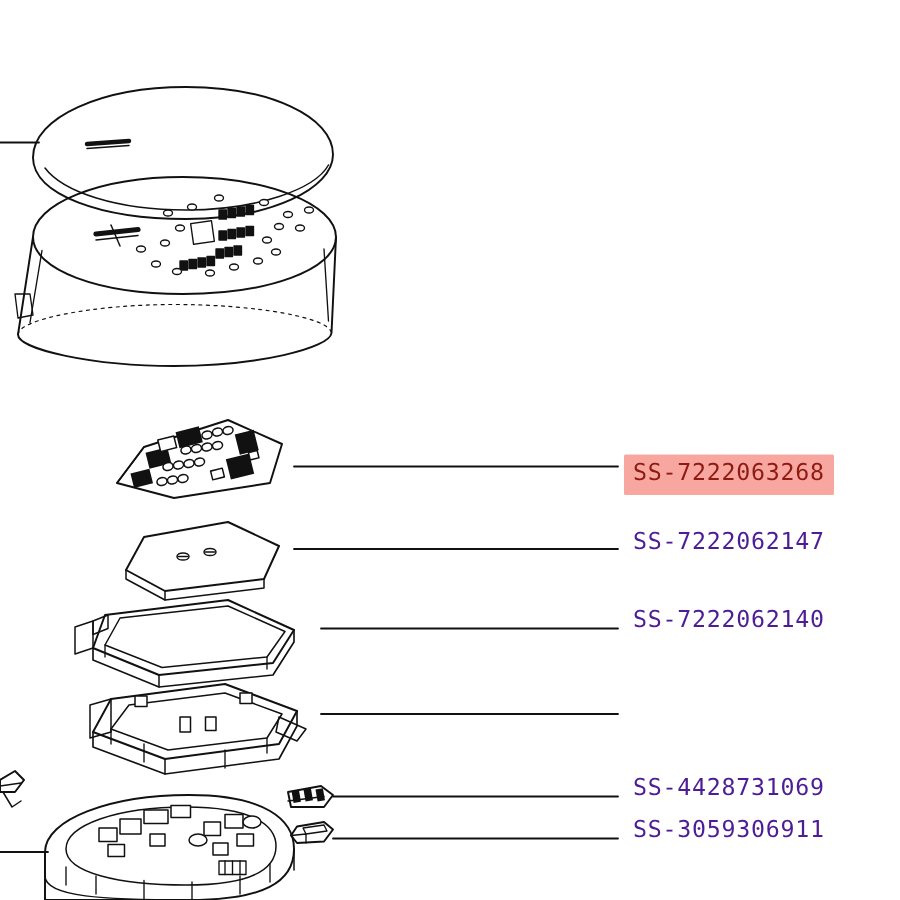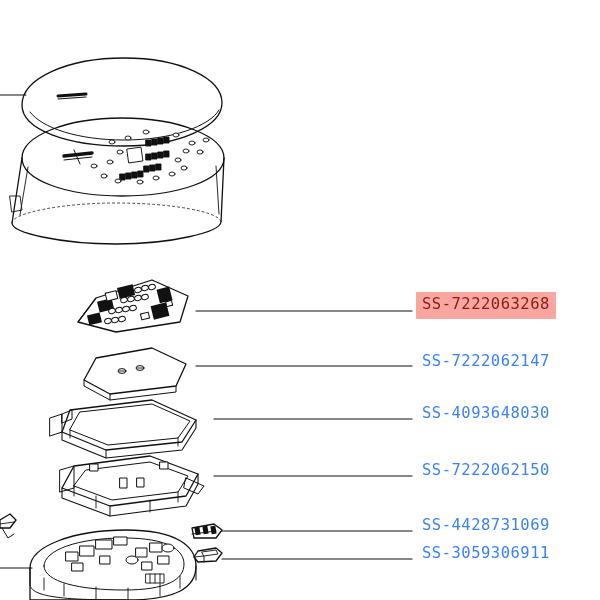--- a/index.html
+++ b/index.html
@@ -1,22 +1,22 @@
 <!DOCTYPE html>
 <html><head>
 <meta charset="utf-8">
 <style>
   html,body{margin:0;padding:0;background:#ffffff;}
   body{width:600px;height:600px;overflow:hidden;
        font-family:"DejaVu Sans Mono","Liberation Mono",monospace;}
   #stage{position:relative;width:600px;height:600px;background:#fff;}
   #art{position:absolute;left:0;top:0;width:600px;height:600px;}
   .lbl{position:absolute;left:422px;font-family:"DejaVu Sans Mono","Liberation Mono",monospace;
-       font-size:15.5px;letter-spacing:0.5px;color:#3b82f6;white-space:pre;line-height:1;}
-  .lbl.hi{color:#8d1b14;background:#f8a7a0;padding:5px 6px 6px 6px;left:416px;border-radius:1px;}
+       font-size:15.5px;letter-spacing:0.5px;color:#4c1d95;white-space:pre;line-height:1;}
+  .lbl.hi{color:#8d1b14;background:#f8a7a0;padding:5px 6px 6px 6px;left:416px;border-radius:1px;margin-top:11px;}
 </style>
 </head>
 <body>
 
 <div id="stage">
 
   <svg id="art" viewBox="0 0 600 600">
     <g fill="none" stroke="#111" stroke-width="1.3" stroke-linejoin="round" stroke-linecap="round">
 
       <g>
@@ -213,21 +213,20 @@
           <line x1="222" y1="531" x2="412" y2="531" stroke="#111" stroke-width="1.2"></line>
           <line x1="222" y1="559" x2="412" y2="559" stroke="#111" stroke-width="1.2"></line>
         </g>
     </g>
   </svg>
 
   <div class="lbl hi" style="top:292px">SS-7222063268</div>
 
   <div class="lbl" style="top:354px">SS-7222062147</div>
 
-  <div class="lbl" style="top:406px">SS-4093648030</div>
-
-  <div class="lbl" style="top:463px">SS-7222062150</div>
+  <div class="lbl" style="top:406px">SS-7222062140</div>
+
 
   <div class="lbl" style="top:518px">SS-4428731069</div>
 
   <div class="lbl" style="top:546px">SS-3059306911</div>
 
 </div>
 
 </body></html>

